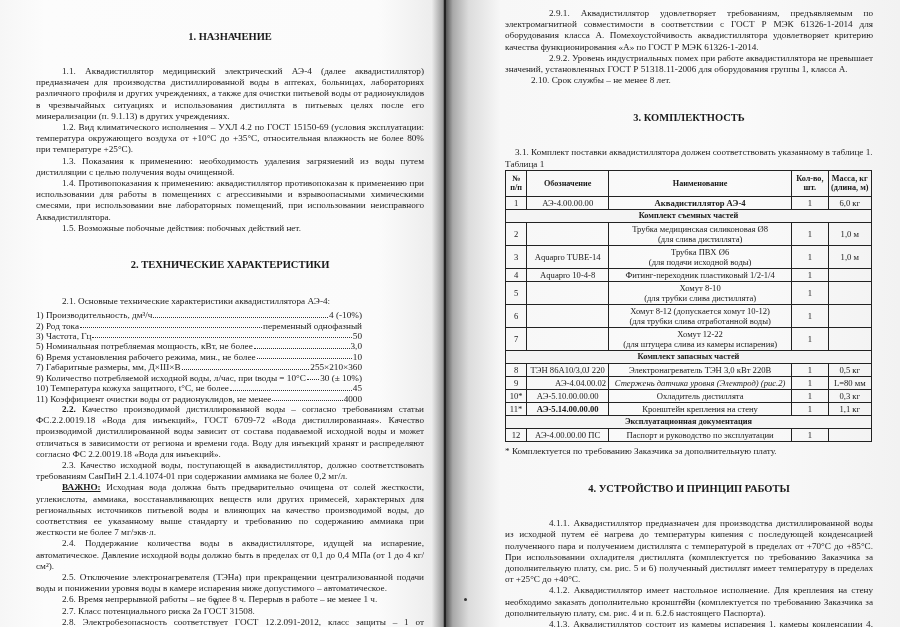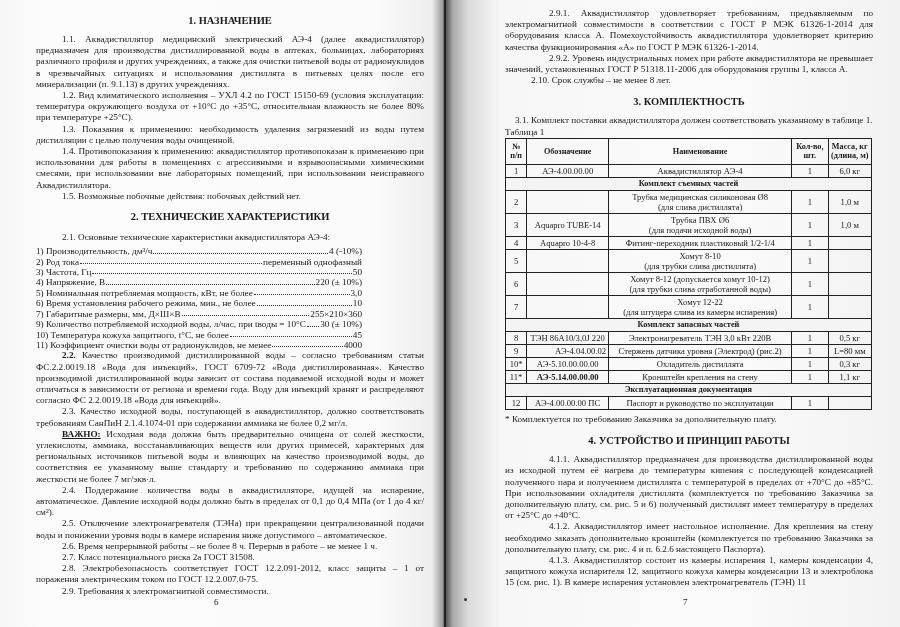--- a/index.html
+++ b/index.html
@@ -5,21 +5,21 @@
   html,body{margin:0;padding:0;}
   body{width:900px;height:627px;overflow:hidden;background:#e9e9e9;position:relative;
        font-family:"Liberation Serif","DejaVu Serif",serif;color:#1a1a1a;}
   .page{position:absolute;top:0;height:627px;background:#fbfbfb;overflow:hidden;}
   #left-page{left:0;width:445px;background:linear-gradient(to right,#f6f6f6 0%,#fcfcfc 10%,#fbfbfb 85%,#ededed 97%,#9a9a9a 99.5%,#333 100%);}
   #right-page{left:446px;width:454px;background:linear-gradient(to right,#555 0%,#a8a8a8 1.5%,#dcdcdc 5%,#f7f7f7 12%,#fbfbfb 60%,#f2f2f2 100%);}
   .spine{position:absolute;left:444px;top:0;width:3px;height:627px;background:#222;}
   .content{position:absolute;font-size:9.2px;line-height:11.2px;}
   #left-content{left:36px;top:14px;width:388px;}
   #right-content{left:505px;top:8px;width:368px;}
-  h2{font-size:10.5px;font-weight:bold;text-align:center;margin:0;padding:0;line-height:14px;}
+  h2{font-size:10.5px;font-weight:bold;text-align:center;margin:16px;padding:0;line-height:14px;}
   p{margin:0;text-align:justify;}
   p.ind{text-indent:26px;}
   p.ind2{text-indent:44px;}
   .spec-list{margin:3px 0 0 0;padding:0 0 0 0;}
   .spec-row{display:flex;width:326px;line-height:10.4px;}
   .spec-row .lbl{white-space:nowrap;}
   .spec-row .dots{flex:1;border-bottom:1px dotted #333;margin:0 1px 3px 1px;}
   .spec-row .val{white-space:nowrap;}
   .bold{font-weight:bold;}
   .u{text-decoration:underline;font-weight:bold;}
@@ -59,25 +59,20 @@
           <span class="lbl">2) Род тока</span>
           <span class="dots"></span>
           <span class="val">переменный однофазный</span>
         </div>
         <div class="spec-row">
           <span class="lbl">3) Частота, Гц</span>
           <span class="dots"></span>
           <span class="val">50</span>
         </div>
         <div class="spec-row">
-          <span class="lbl">4) Напряжение, В</span>
-          <span class="dots"></span>
-          <span class="val">220 (± 10%)</span>
-        </div>
-        <div class="spec-row">
           <span class="lbl">5) Номинальная потребляемая мощность, кВт, не более</span>
           <span class="dots"></span>
           <span class="val">3,0</span>
         </div>
         <div class="spec-row">
           <span class="lbl">6) Время установления рабочего режима, мин., не более</span>
           <span class="dots"></span>
           <span class="val">10</span>
         </div>
         <div class="spec-row">
@@ -134,21 +129,21 @@
         <th class="c2">Обозначение</th>
         <th class="c3">Наименование</th>
         <th class="c4">Кол-во, шт.</th>
         <th class="c5">Масса, кг (длина, м)</th>
       </tr>
     </thead>
     <tbody id="table-body">
         <tr>
           <td style="white-space: pre-line;">1</td>
           <td style="white-space: pre-line;">АЭ-4.00.00.00</td>
-          <td style="white-space: pre-line;">Аквадистиллятор АЭ-4</td>
+          <td style="white-space: pre-line; font-weight: bold;">Аквадистиллятор АЭ-4</td>
           <td style="white-space: pre-line;">1</td>
           <td style="white-space: pre-line;">6,0 кг</td>
         </tr>
         <tr>
           <td colspan="5" class="sec">Комплект съемных частей</td>
         </tr>
         <tr>
           <td style="white-space: pre-line;">2</td>
           <td style="white-space: pre-line;"></td>
           <td style="white-space: pre-line;">Трубка медицинская силиконовая Ø8
@@ -201,21 +196,21 @@
         <tr>
           <td style="white-space: pre-line;">8</td>
           <td style="white-space: pre-line;">ТЭН 86А10/3,0J 220</td>
           <td style="white-space: pre-line;">Электронагреватель ТЭН 3,0 кВт 220В</td>
           <td style="white-space: pre-line;">1</td>
           <td style="white-space: pre-line;">0,5 кг</td>
         </tr>
         <tr>
           <td style="white-space: pre-line;">9</td>
           <td style="white-space: pre-line; text-align: right;">АЭ-4.04.00.02</td>
-          <td style="white-space: pre-line;">Стержень датчика уровня (Электрод) (рис.2)</td>
+          <td style="white-space: pre-line; font-style: italic;">Стержень датчика уровня (Электрод) (рис.2)</td>
           <td style="white-space: pre-line;">1</td>
           <td style="white-space: pre-line;">L=80 мм</td>
         </tr>
         <tr>
           <td style="white-space: pre-line;">10*</td>
           <td style="white-space: pre-line;">АЭ-5.10.00.00.00</td>
           <td style="white-space: pre-line;">Охладитель дистиллята</td>
           <td style="white-space: pre-line;">1</td>
           <td style="white-space: pre-line; margin-left: 44px;">0,3 кг</td>
         </tr>

